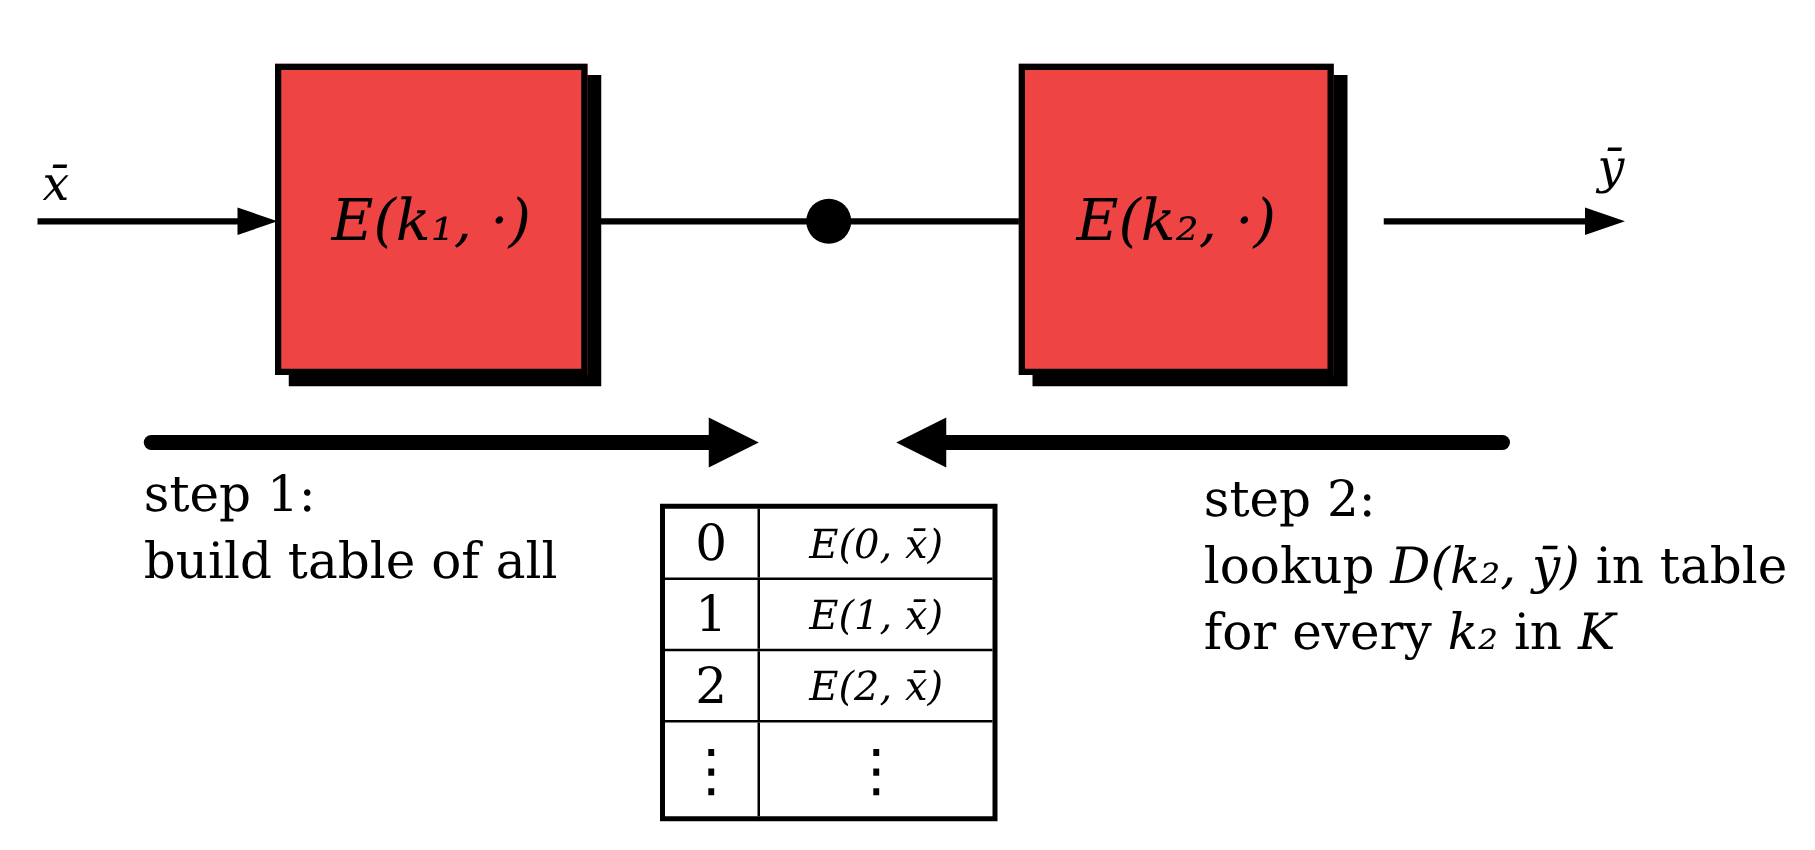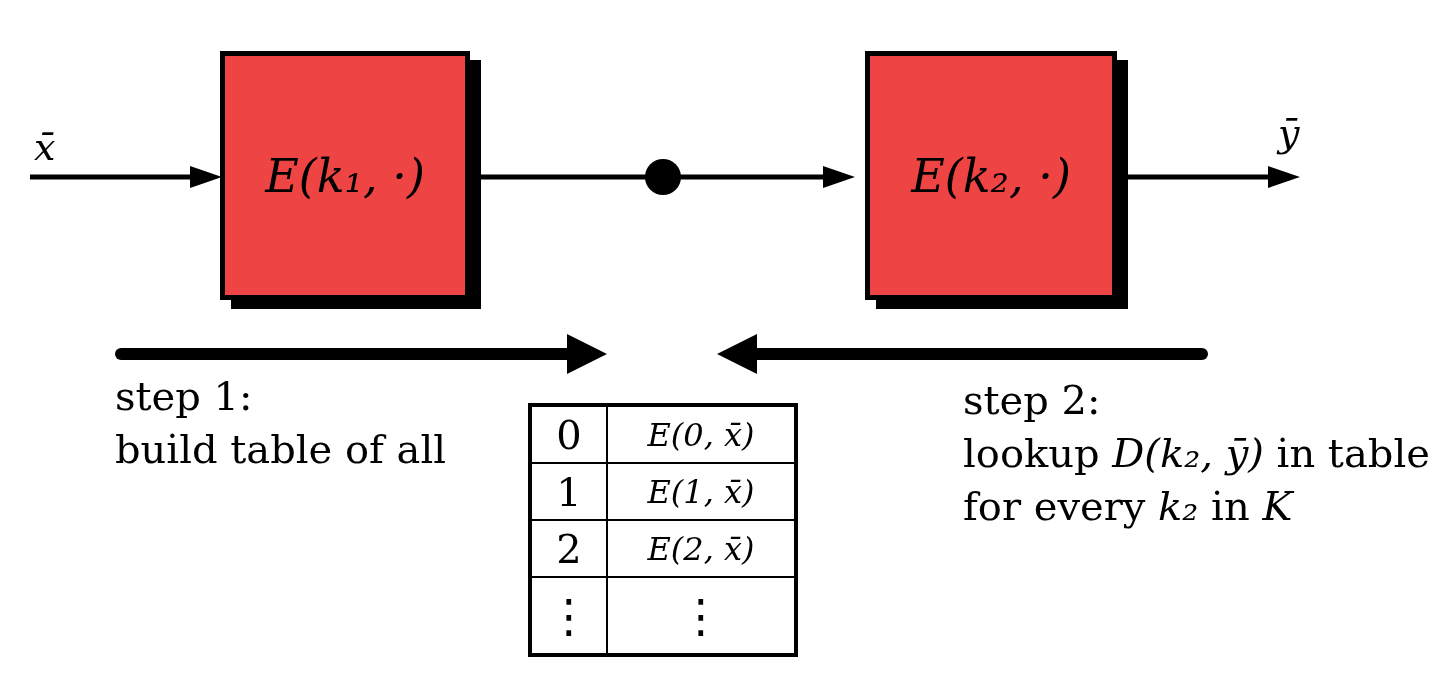--- a/index.html
+++ b/index.html
@@ -11,21 +11,21 @@
   .layer line{stroke:#000;}
   .layer polygon,.layer circle{fill:#000;stroke:none;}
 
   .block{
     position:absolute;top:51px;width:250px;height:249px;
     box-sizing:border-box;background:#ef4444;border:5px solid #000;
     box-shadow:11px 9px 0 0 #000;
     display:flex;align-items:center;justify-content:center;
   }
   .box1{left:220px;}
-  .box2{left:865px;width:252px;}
+  .box2{left:815px;width:252px;}
   .block .lbl{font-style:italic;font-size:46px;white-space:nowrap;}
 
   .iolabel{position:absolute;font-style:italic;font-size:38px;line-height:1;}
   .xin{left:34px;top:128px;}
   .yout{left:1278px;top:114px;}
 
   .steptext{position:absolute;font-size:40px;line-height:53px;white-space:nowrap;}
   .step1{left:115px;top:370px;}
   .step2{left:963px;top:374px;}
   .m{font-style:italic;}

